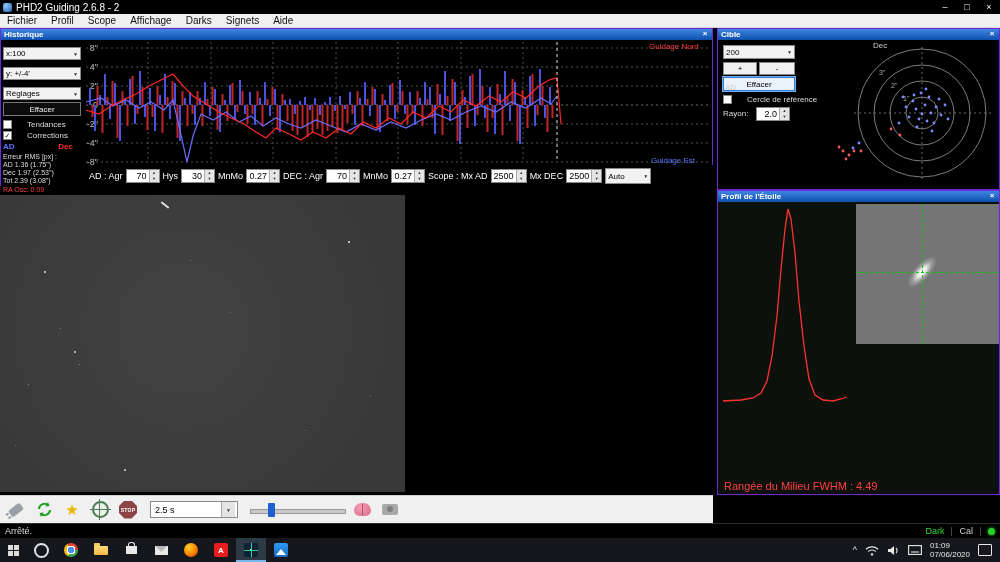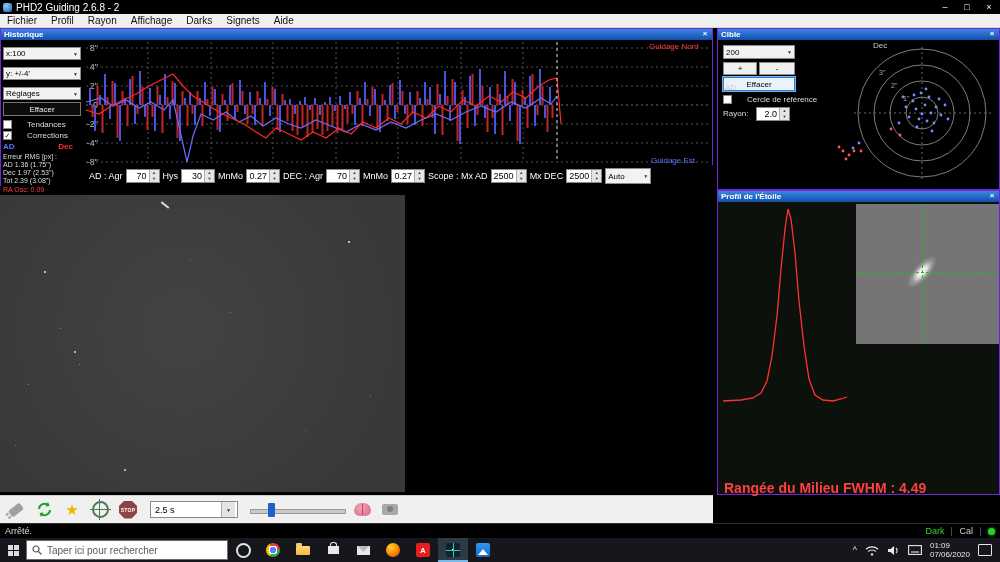--- a/index.html
+++ b/index.html
@@ -60,21 +60,21 @@
   .tlabel{position:absolute;color:#ccc;font-size:8px;z-index:2;}
   .ringlbl{position:absolute;color:#aaa;font-size:7px;z-index:2;}
 
   #profile-panel{left:717px;top:190px;width:283px;height:305px;background:#0c110c;}
   #profile-svg{position:absolute;left:0;top:11px;width:283px;height:294px;}
   .starimg{position:absolute;left:138px;top:13px;width:143px;height:140px;background:#757575;overflow:hidden;}
   .blob{position:absolute;left:58px;top:48px;width:16px;height:40px;border-radius:50%;transform:rotate(42deg);
         background:radial-gradient(closest-side,#ffffff,#e8e8e8 30%,#9a9a9a 65%,rgba(120,120,120,0) 100%);}
   .chx{position:absolute;left:0;right:0;top:68px;border-top:1px dashed #18c018;}
   .chy{position:absolute;top:0;bottom:0;left:66px;border-left:1px dashed #18c018;}
-  .fwhm{position:absolute;left:6px;top:289px;color:#ff4040;font-size:14px;font-weight:bold;}
+  .fwhm{position:absolute;left:6px;top:289px;color:#ff4040;font-size:11px;}
 
   
   #camera-view{position:absolute;left:0;top:186px;width:713px;height:309px;background:#000;}
   #star-field{position:absolute;left:0;top:9px;width:405px;height:297px;
               background:radial-gradient(circle at 45% 45%,#434343,#393939 75%);}
   .star{position:absolute;background:#fff;border-radius:50%;}
   .streak{position:absolute;background:#ddd;border-radius:1px;}
 
   
   .toolbar{position:absolute;left:0;top:495px;width:713px;height:28px;background:#f0f0f0;
@@ -159,21 +159,21 @@
     <span class="winbtns">
       <span>–</span>
       <span>□</span>
       <span>×</span>
     </span>
   </div>
 
   <div class="menubar">
     <span class="mi">Fichier</span>
     <span class="mi">Profil</span>
-    <span class="mi">Rayon</span>
+    <span class="mi">Scope</span>
     <span class="mi">Affichage</span>
     <span class="mi">Darks</span>
     <span class="mi">Signets</span>
     <span class="mi">Aide</span>
   </div>
 
   <div class="panel" id="history-panel">
     <div class="pcap">
       <span>Historique</span>
       <span class="pclose">×</span>
@@ -654,27 +654,20 @@
 
   <div class="taskbar">
     <div class="tstart">
       <span class="winlogo">
           <b></b>
           <b></b>
           <b></b>
           <b></b>
         </span>
     </div>
-    <div class="tsearch">
-      <svg width="10" height="10" viewBox="0 0 10 10">
-          <circle cx="4" cy="4" r="3" fill="none" stroke="#555" stroke-width="1.2"></circle>
-          <line x1="6.5" y1="6.5" x2="9.5" y2="9.5" stroke="#555" stroke-width="1.2"></line>
-        </svg>
-      <span>Taper ici pour rechercher</span>
-    </div>
     <div class="ticon">
         <span class="cortana"></span>
       </div>
     <div class="ticon">
         <span class="chrome"></span>
       </div>
     <div class="ticon">
         <span class="folder"></span>
       </div>
     <div class="ticon">

